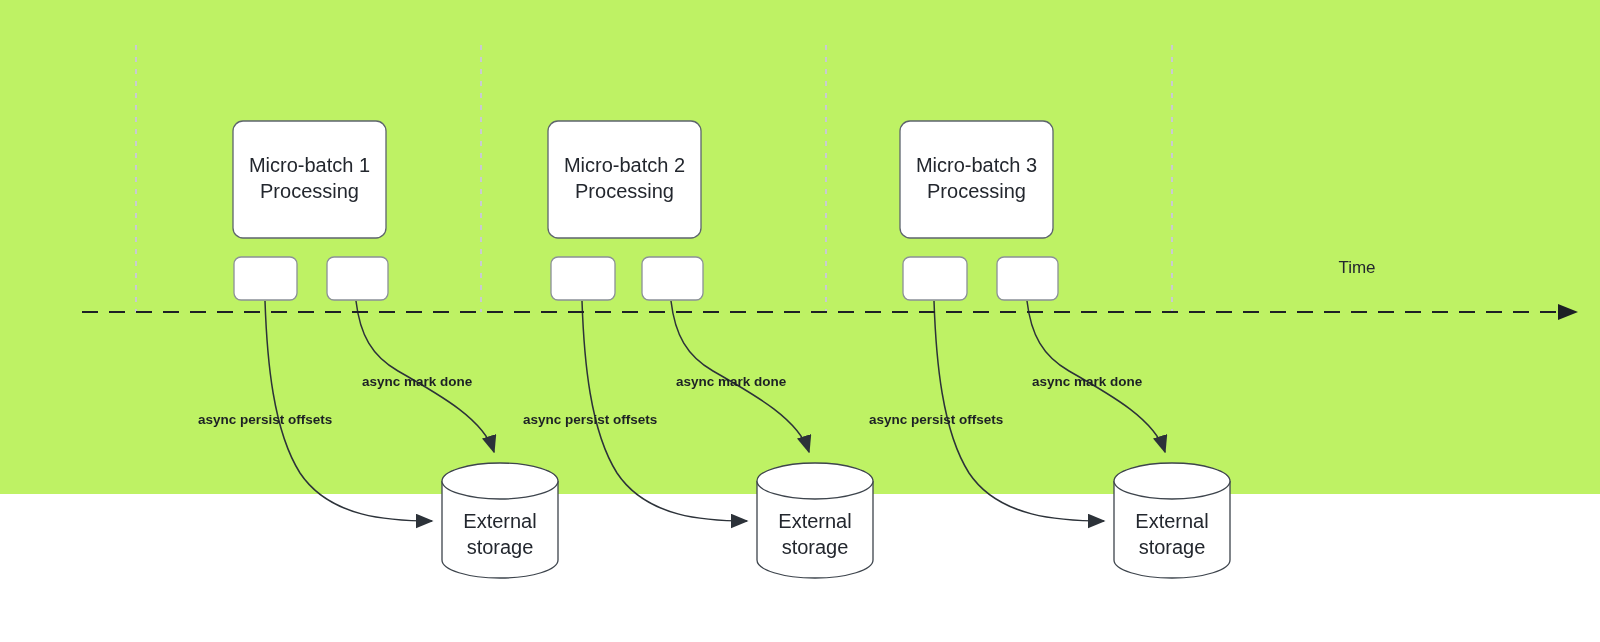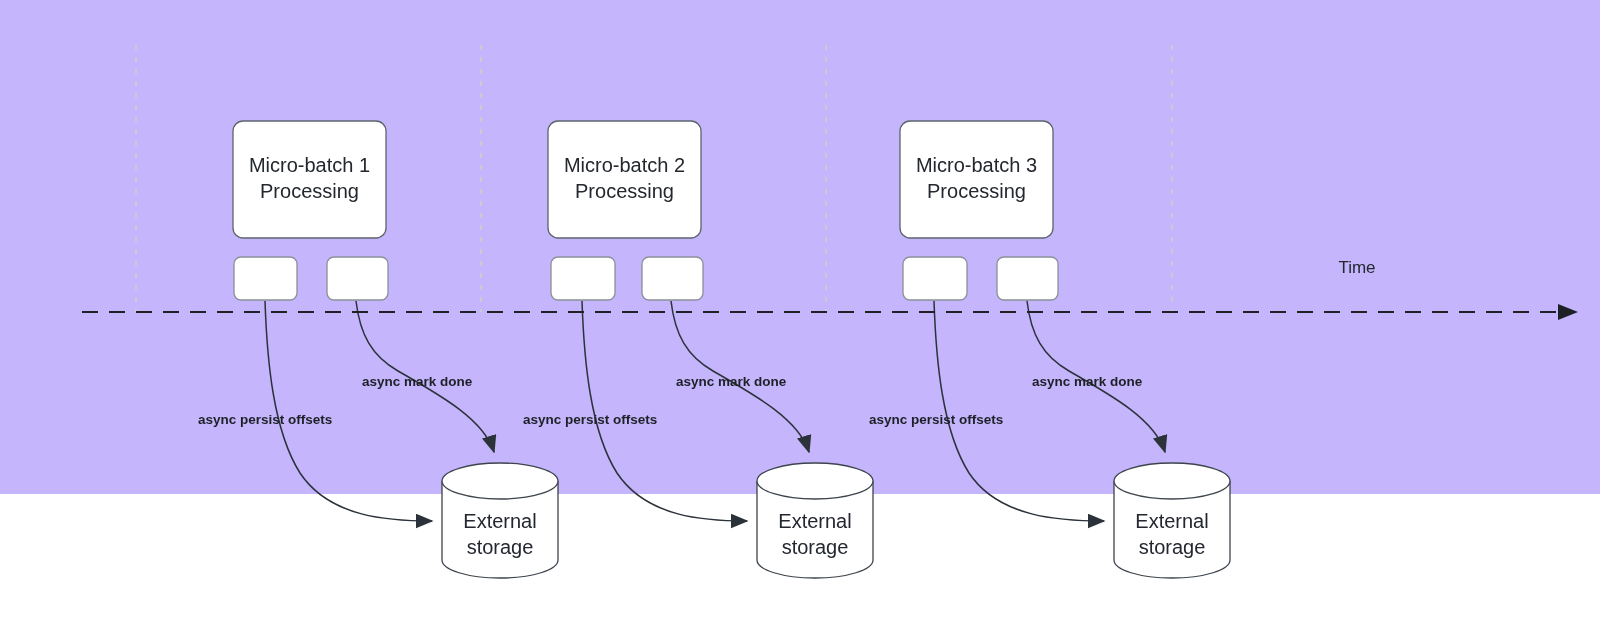--- a/index.html
+++ b/index.html
@@ -10,21 +10,21 @@
   body {
     font-family: "Liberation Sans", sans-serif;
     width: 1600px;
     height: 642px;
     overflow: hidden;
   }
   #diagram-root {
     position: relative;
     width: 1600px;
     height: 494px;
-    background: #c4b5fd;
+    background: #bef264;
   }
   #diagram-svg {
     position: absolute;
     left: 0;
     top: 0;
     width: 1600px;
     height: 642px;
   }
   .node-text {
     font-family: "Liberation Sans", sans-serif;

